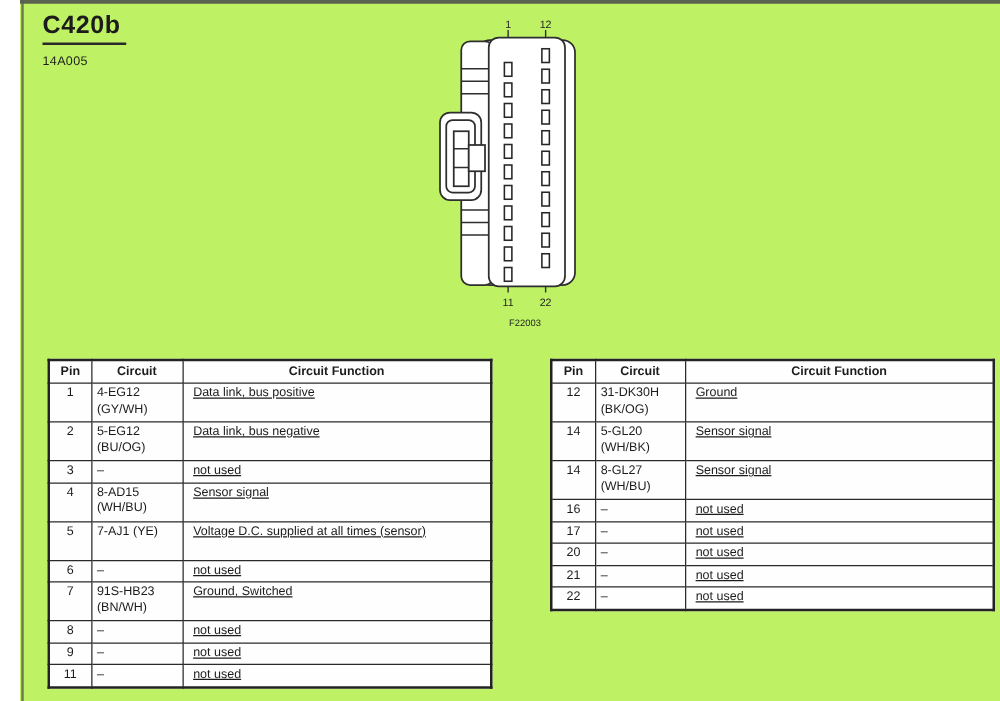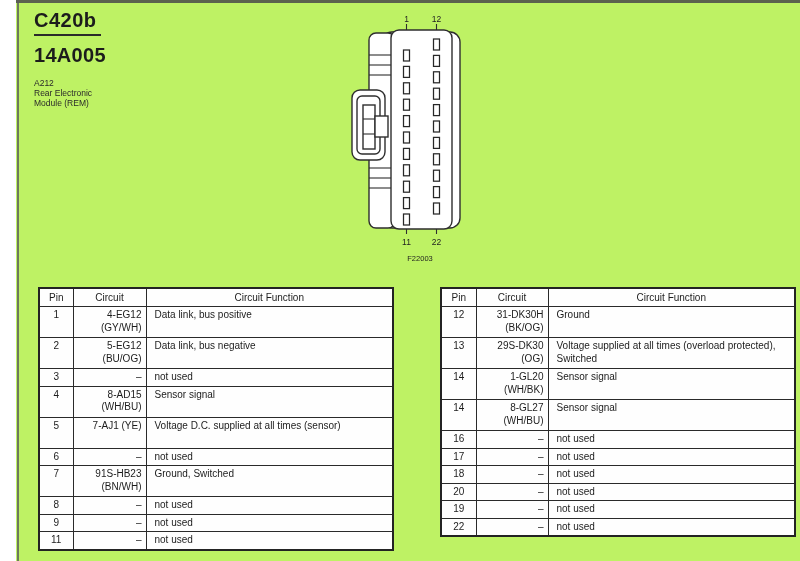--- a/index.html
+++ b/index.html
@@ -8,64 +8,59 @@
     font-family:"Liberation Sans",sans-serif;color:#1c1c1c;margin-left:16px;
   }
   .scan-edge-top{position:absolute;top:0;left:0;width:800px;height:3px;background:#4a4a4a;opacity:.85;}
   .scan-edge-left{position:absolute;top:0;left:1px;width:2px;height:561px;background:#5a5a5a;opacity:.8;}
 
   .title-block{position:absolute;left:18px;top:9px;}
   .connector-id{
     display:inline-block;font-size:20px;font-weight:bold;letter-spacing:.5px;
     border-bottom:2px solid #2a2a2a;padding:0 4px 2px 0;
   }
-  .part-number{font-size:20px;font-weight:bold;margin-top:8px;letter-spacing:.3px;}
+  .part-number{font-size:10px;font-weight:normal;margin-top:8px;letter-spacing:.3px;}
   .module-info{margin-top:11px;font-size:8.5px;line-height:1.18;color:#2a2a2a;}
 
   .connector-svg{position:absolute;left:325px;top:6px;}
   .connector-svg .shape{fill:#ffffff;stroke:#2e2e2e;stroke-width:1.4;}
   .connector-svg .thin{stroke:#2e2e2e;stroke-width:1.1;fill:none;}
   .connector-svg .slot{fill:#ffffff;stroke:#272727;stroke-width:1.25;}
   .connector-svg text{fill:#1f1f1f;font-family:"Liberation Sans",sans-serif;}
   .pin-num{font-size:8.5px;}
   .fig-num{font-size:7.5px;}
 
   table.pin-table{
     position:absolute;top:287px;width:356px;border-collapse:collapse;table-layout:fixed;
     font-size:10px;border:2px solid #232323;background:#fefefe;
   }
   table.pin-table.left{left:22px;}
   table.pin-table.right{left:424px;}
   .pin-table th{
-    border:1px solid #2a2a2a;font-weight:normal;text-align:center;
+    border:1px solid #2a2a2a;font-weight:bold;text-align:center;
     padding:3px 0;font-size:10px;
   }
   .pin-table td{
     border:1px solid #2a2a2a;padding:2px 4px;vertical-align:top;line-height:1.25;
   }
   .pin-table td.pin{text-align:center;}
-  .pin-table td.circuit{text-align:right;white-space:pre-line;}
-  .pin-table td.func{text-align:left;padding-left:8px;white-space:pre-line;}
+  .pin-table td.circuit{text-align:left;white-space:pre-line;}
+  .pin-table td.func{text-align:left;padding-left:8px;white-space:pre-line;text-decoration:underline;}
   .pin-table tr.tall td{height:26px;}
 </style>
 </head>
 <body>
 
 <div class="page">
   <div class="scan-edge-top"></div>
   <div class="scan-edge-left"></div>
 
   <div class="title-block">
     <div class="connector-id">C420b</div>
     <div class="part-number">14A005</div>
-    <div class="module-info">
-      <div>A212</div>
-      <div>Rear Electronic</div>
-      <div>Module (REM)</div>
-    </div>
   </div>
 
   <svg class="connector-svg" width="160" height="262" viewBox="325 4 160 262">
 
     <rect class="shape" x="366" y="30" width="78" height="196" rx="10"></rect>
 
     <g>
       <rect class="shape" x="353" y="31" width="26" height="195" rx="7"></rect>
       <line class="thin" x1="353" y1="53" x2="376" y2="53"></line>
       <line class="thin" x1="353" y1="63" x2="376" y2="63"></line>
@@ -213,60 +208,48 @@
       </tr>
     </thead>
     <tbody>
       <tr class="tall">
         <td class="pin">12</td>
         <td class="circuit">31-DK30H
 (BK/OG)</td>
         <td class="func">Ground</td>
       </tr>
       <tr class="tall">
-        <td class="pin">13</td>
-        <td class="circuit">29S-DK30
-(OG)</td>
-        <td class="func">Voltage supplied at all times (overload protected),
-Switched</td>
-      </tr>
-      <tr class="tall">
         <td class="pin">14</td>
-        <td class="circuit">1-GL20
+        <td class="circuit">5-GL20
 (WH/BK)</td>
         <td class="func">Sensor signal</td>
       </tr>
       <tr class="tall">
         <td class="pin">14</td>
         <td class="circuit">8-GL27
 (WH/BU)</td>
         <td class="func">Sensor signal</td>
       </tr>
       <tr>
         <td class="pin">16</td>
         <td class="circuit">–</td>
         <td class="func">not used</td>
       </tr>
       <tr>
         <td class="pin">17</td>
         <td class="circuit">–</td>
         <td class="func">not used</td>
       </tr>
       <tr>
-        <td class="pin">18</td>
-        <td class="circuit">–</td>
-        <td class="func">not used</td>
-      </tr>
-      <tr>
         <td class="pin">20</td>
         <td class="circuit">–</td>
         <td class="func">not used</td>
       </tr>
       <tr>
-        <td class="pin">19</td>
+        <td class="pin">21</td>
         <td class="circuit">–</td>
         <td class="func">not used</td>
       </tr>
       <tr>
         <td class="pin">22</td>
         <td class="circuit">–</td>
         <td class="func">not used</td>
       </tr>
     </tbody>
   </table>

